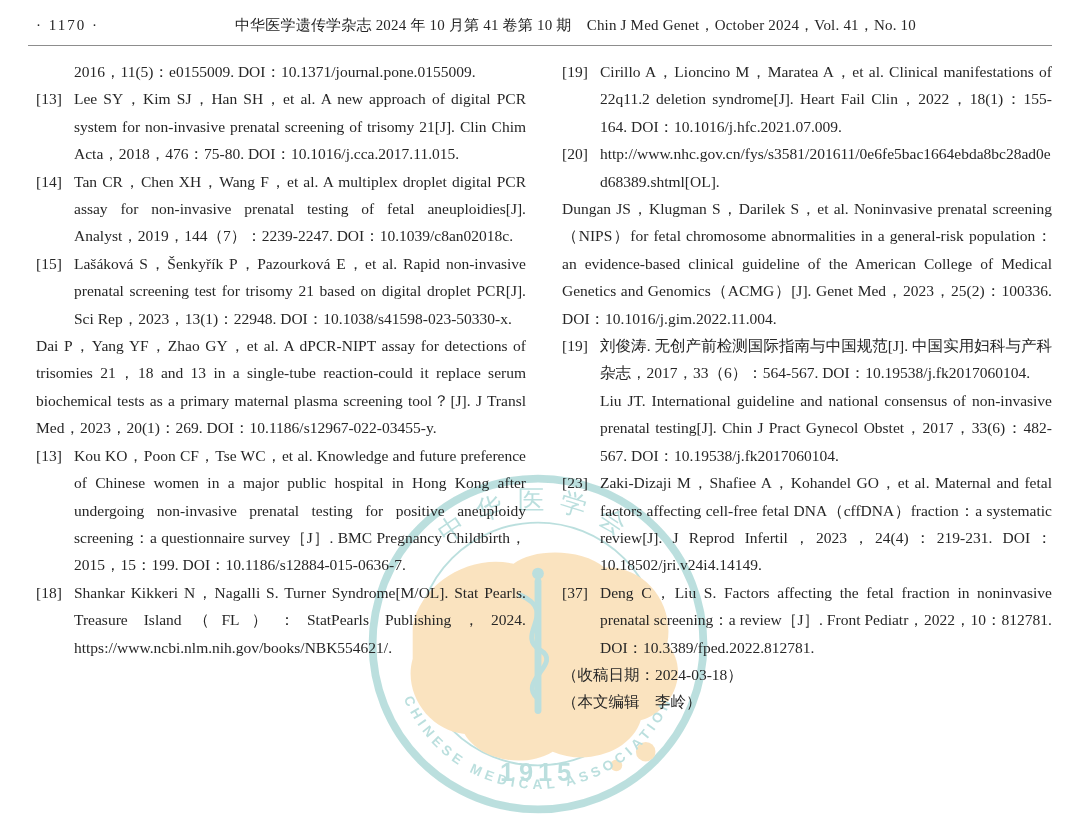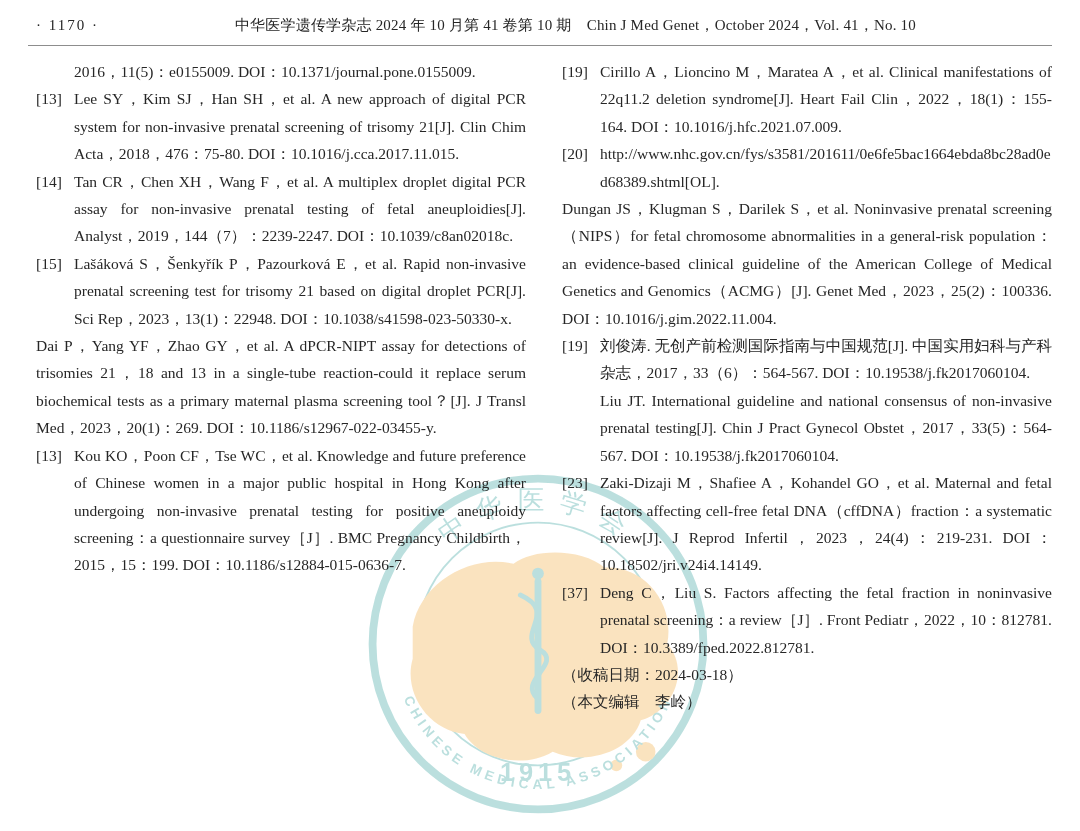--- a/index.html
+++ b/index.html
@@ -118,20 +118,24 @@
             <span class="ref-label">[15]</span>
             <span class="ref-text">Lašáková S，Šenkyřík P，Pazourková E，et al. Rapid non-invasive prenatal screening test for trisomy 21 based on digital droplet PCR[J]. Sci Rep，2023，13(1)：22948. DOI：10.1038/s41598-023-50330-x.</span>
           </div>
           <div class="ref-item">
             <span class="ref-text">Dai P，Yang YF，Zhao GY，et al. A dPCR-NIPT assay for detections of trisomies 21，18 and 13 in a single-tube reaction-could it replace serum biochemical tests as a primary maternal plasma screening tool？[J]. J Transl Med，2023，20(1)：269. DOI：10.1186/s12967-022-03455-y.</span>
           </div>
           <div class="ref-item">
             <span class="ref-label">[13]</span>
             <span class="ref-text">Kou KO，Poon CF，Tse WC，et al. Knowledge and future preference of Chinese women in a major public hospital in Hong Kong after undergoing non-invasive prenatal testing for positive aneuploidy screening：a questionnaire survey［J］. BMC Pregnancy Childbirth，2015，15：199. DOI：10.1186/s12884-015-0636-7.</span>
           </div>
+          <div class="ref-item">
+            <span class="ref-label">[18]</span>
+            <span class="ref-text">Shankar Kikkeri N，Nagalli S. Turner Syndrome[M/OL]. Stat Pearls. Treasure Island（FL）：StatPearls Publishing，2024. https://www.ncbi.nlm.nih.gov/books/NBK554621/.</span>
+          </div>
         </div>
     </div>
     <div class="col">
       <div>
           <div class="ref-item">
             <span class="ref-label">[19]</span>
             <span class="ref-text">Cirillo A，Lioncino M，Maratea A，et al. Clinical manifestations of 22q11.2 deletion syndrome[J]. Heart Fail Clin，2022，18(1)：155-164. DOI：10.1016/j.hfc.2021.07.009.</span>
           </div>
           <div class="ref-item">
             <span class="ref-label">[20]</span>
@@ -139,21 +143,21 @@
           </div>
           <div class="ref-item">
             <span class="ref-text">Dungan JS，Klugman S，Darilek S，et al. Noninvasive prenatal screening（NIPS）for fetal chromosome abnormalities in a general-risk population：an evidence-based clinical guideline of the American College of Medical Genetics and Genomics（ACMG）[J]. Genet Med，2023，25(2)：100336. DOI：10.1016/j.gim.2022.11.004.</span>
           </div>
           <div class="ref-item">
             <span class="ref-label">[19]</span>
             <span class="ref-text">刘俊涛. 无创产前检测国际指南与中国规范[J]. 中国实用妇科与产科杂志，2017，33（6）：564-567. DOI：10.19538/j.fk2017060104.</span>
           </div>
           <div class="ref-item">
             <span class="ref-label"></span>
-            <span class="ref-text">Liu JT. International guideline and national consensus of non-invasive prenatal testing[J]. Chin J Pract Gynecol Obstet，2017，33(5)：564-567. DOI：10.19538/j.fk2017060104.</span>
+            <span class="ref-text">Liu JT. International guideline and national consensus of non-invasive prenatal testing[J]. Chin J Pract Gynecol Obstet，2017，33(6)：482-567. DOI：10.19538/j.fk2017060104.</span>
           </div>
           <div class="ref-item">
             <span class="ref-label">[23]</span>
             <span class="ref-text">Zaki-Dizaji M，Shafiee A，Kohandel GO，et al. Maternal and fetal factors affecting cell-free fetal DNA（cffDNA）fraction：a systematic review[J]. J Reprod Infertil，2023，24(4)：219-231. DOI：10.18502/jri.v24i4.14149.</span>
           </div>
           <div class="ref-item">
             <span class="ref-label">[37]</span>
             <span class="ref-text">Deng C，Liu S. Factors affecting the fetal fraction in noninvasive prenatal screening：a review［J］. Front Pediatr，2022，10：812781. DOI：10.3389/fped.2022.812781.</span>
           </div>
         </div>

